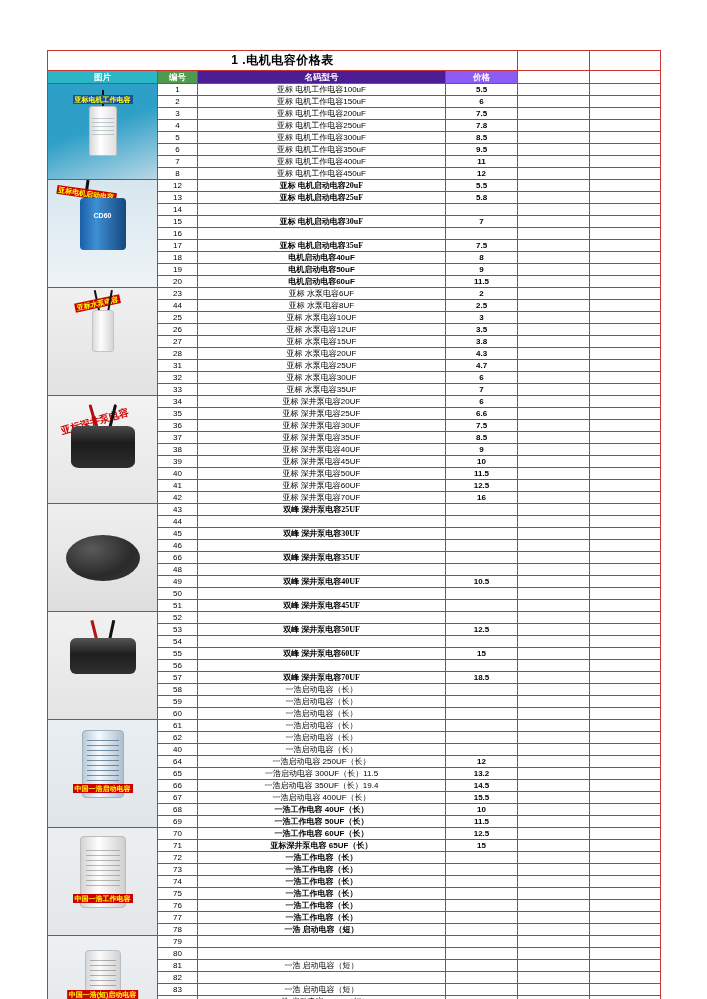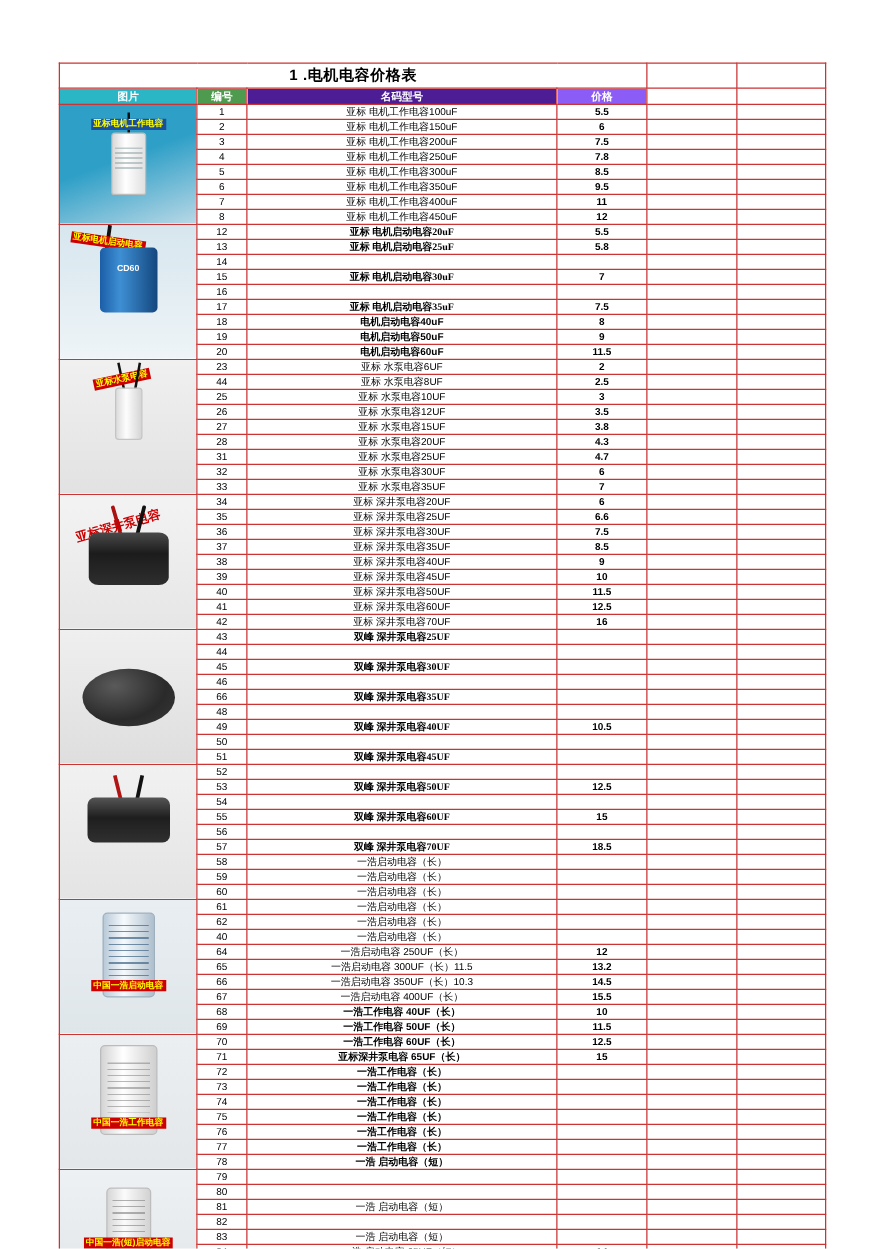--- a/index.html
+++ b/index.html
@@ -713,21 +713,21 @@
         </tr>
         <tr>
           <td class="no">65</td>
           <td class="name">一浩启动电容 300UF（长）11.5</td>
           <td class="price">13.2</td>
           <td></td>
           <td></td>
         </tr>
         <tr>
           <td class="no">66</td>
-          <td class="name">一浩启动电容 350UF（长）10.3</td>
+          <td class="name">一浩启动电容 350UF（长）19.4</td>
           <td class="price">14.5</td>
           <td></td>
           <td></td>
         </tr>
         <tr>
           <td class="no">67</td>
           <td class="name">一浩启动电容 400UF（长）</td>
           <td class="price">15.5</td>
           <td></td>
           <td></td>

